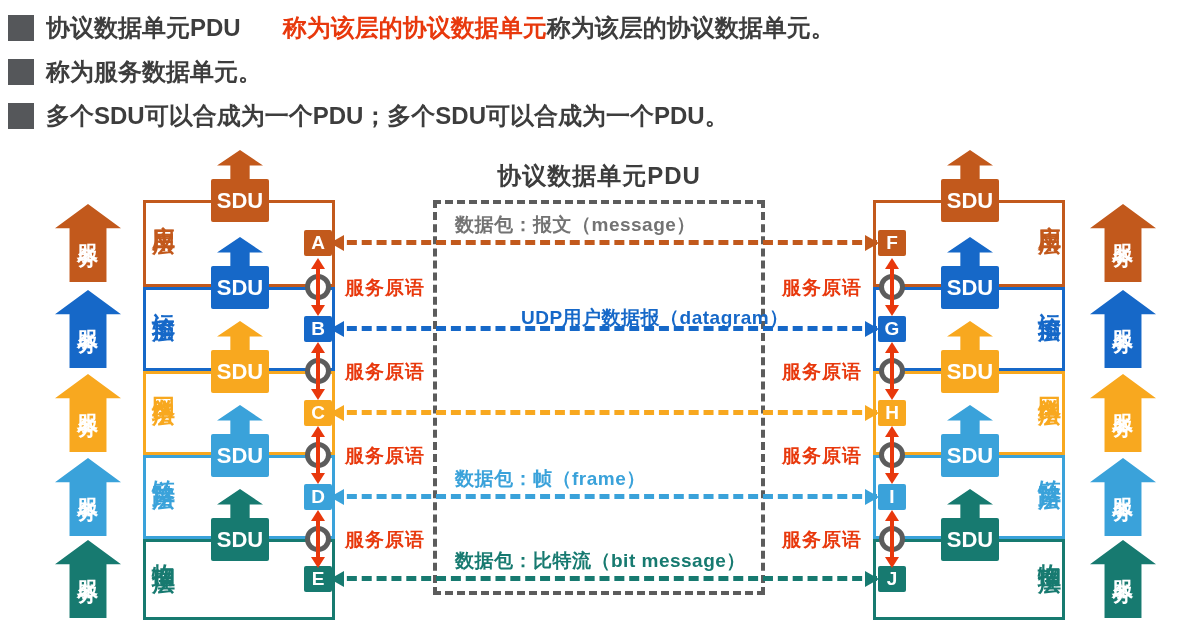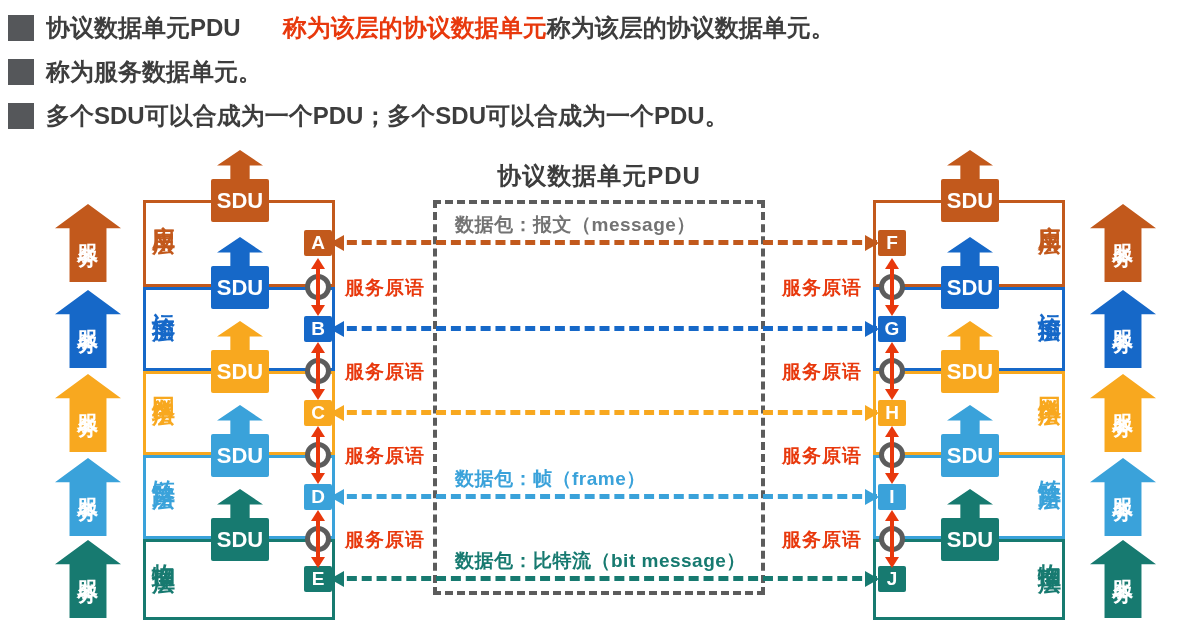--- a/index.html
+++ b/index.html
@@ -111,20 +111,21 @@
     <div class="layer-label vtext" style="left: 152px; top: 462px; color: rgb(58, 162, 218);">链路层</div>
     <div class="layer-label vtext" style="left: 1038px; top: 462px; color: rgb(58, 162, 218);">链路层</div>
     <div class="layer-label vtext" style="left: 152px; top: 546px; color: rgb(23, 122, 112);">物理层</div>
     <div class="layer-label vtext" style="left: 1038px; top: 546px; color: rgb(23, 122, 112);">物理层</div>
     <div class="hline" style="left: 332px; top: 240px; width: 545px; color: rgb(194, 89, 28);"></div>
     <div class="hline" style="left: 332px; top: 326px; width: 545px; color: rgb(22, 104, 200);"></div>
     <div class="hline" style="left: 332px; top: 410px; width: 545px; color: rgb(248, 168, 31);"></div>
     <div class="hline" style="left: 332px; top: 494px; width: 545px; color: rgb(58, 162, 218);"></div>
     <div class="hline" style="left: 332px; top: 576px; width: 545px; color: rgb(23, 122, 112);"></div>
     <div class="pdu-text" style="left: 455px; top: 212px; color: #737373;">数据包：报文（message）</div>
+    <div class="pdu-text" style="left: 521px; top: 305px; color: rgb(22, 104, 200);">UDP用户数据报（datagram）</div>
     <div class="pdu-text" style="left: 455px; top: 466px; color: rgb(58, 162, 218);">数据包：帧（frame）</div>
     <div class="pdu-text" style="left: 455px; top: 548px; color: rgb(23, 122, 112);">数据包：比特流（bit message）</div>
     <div class="sdu-arrow" style="left: 217px; top: 150px; background: rgb(194, 89, 28);"></div>
     <div class="sdu-box" style="left: 211px; top: 179px; background: rgb(194, 89, 28);">SDU</div>
     <div class="sdu-arrow" style="left: 947px; top: 150px; background: rgb(194, 89, 28);"></div>
     <div class="sdu-box" style="left: 941px; top: 179px; background: rgb(194, 89, 28);">SDU</div>
     <div class="sdu-arrow" style="left: 217px; top: 237px; background: rgb(22, 104, 200);"></div>
     <div class="sdu-box" style="left: 211px; top: 266px; background: rgb(22, 104, 200);">SDU</div>
     <div class="sdu-arrow" style="left: 947px; top: 237px; background: rgb(22, 104, 200);"></div>
     <div class="sdu-box" style="left: 941px; top: 266px; background: rgb(22, 104, 200);">SDU</div>

